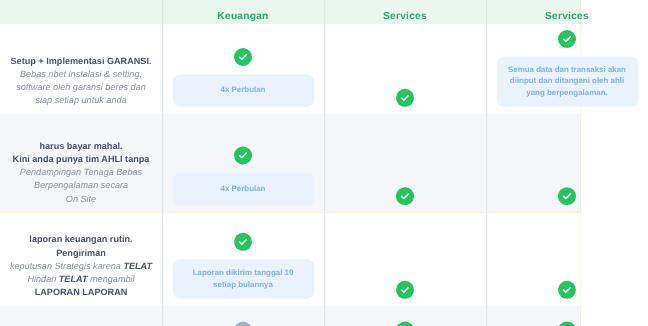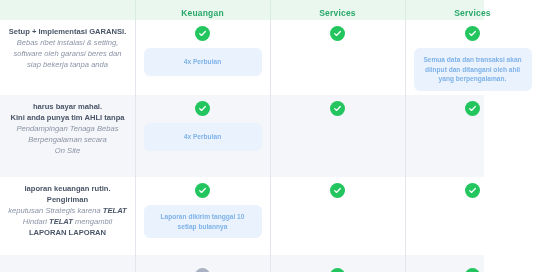--- a/index.html
+++ b/index.html
@@ -59,21 +59,21 @@
     flex: 0 0 auto;
   }
   .row.alt { background: #f5f6f9; }
   .row.plain { background: #ffffff; }
 
   .row .cell {
     position: relative;
     display: flex;
     flex-direction: column;
     align-items: center;
-    justify-content: flex-start;
+    justify-content: flex-end;
     padding: 6px 8px;
     text-align: center;
   }
   
   .row .cell + .cell::before,
   .table-header .col + .col::before {
     content: "";
     position: absolute;
     left: 0; top: 0; bottom: 0;
     width: 1px;
@@ -149,21 +149,21 @@
   </div>
 
   <div class="table-body">
 
     <div class="row plain" style="height:75px">
       <div class="cell col-0">
         <div class="feat-block">
           <div class="feat-title">Setup + Implementasi GARANSI.</div>
           <div class="feat-desc">Bebas ribet instalasi &amp; setting,</div>
           <div class="feat-desc">software oleh garansi beres dan</div>
-          <div class="feat-desc">siap bekerja tanpa anda</div>
+          <div class="feat-desc">siap setiap untuk anda</div>
         </div>
       </div>
 
       <div class="cell col-1">
         <div class="stack">
           <span class="check-icon">
             <svg width="9" height="9" viewBox="0 0 12 12">
                 <path d="M2.2 6.2 L4.7 8.6 L9.8 3.4" fill="none" stroke="#ffffff" stroke-width="1.7" stroke-linecap="round" stroke-linejoin="round"></path>
               </svg>
           </span>

